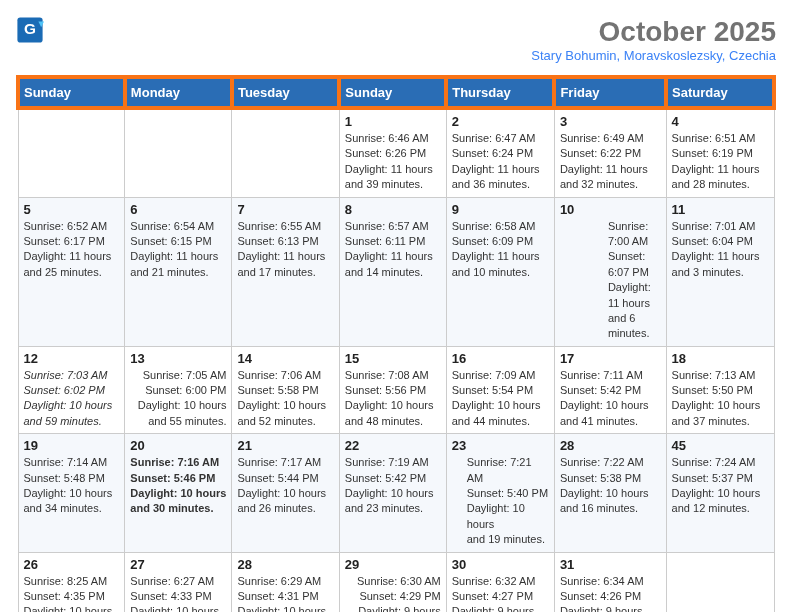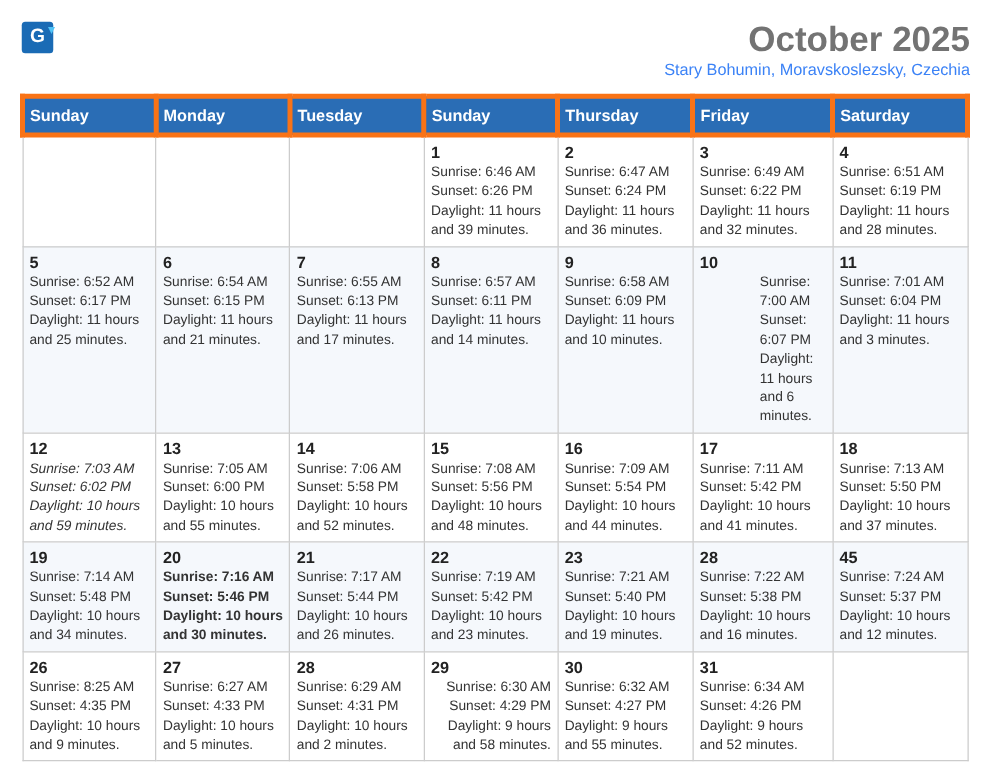--- a/index.html
+++ b/index.html
@@ -209,21 +209,21 @@
       <tr>
         <td>
           <div class="day-number">12</div>
           <div class="day-info" style="white-space: pre-line; font-style: italic;">Sunrise: 7:03 AM
 Sunset: 6:02 PM
 Daylight: 10 hours
 and 59 minutes.</div>
         </td>
         <td>
           <div class="day-number">13</div>
-          <div class="day-info" style="white-space: pre-line;">Sunrise: 7:05 AM
+          <div class="day-info" style="white-space: pre-line; text-align: right;">Sunrise: 7:05 AM
 Sunset: 6:00 PM
 Daylight: 10 hours
 and 55 minutes.</div>
         </td>
         <td>
           <div class="day-number">14</div>
           <div class="day-info" style="white-space: pre-line;">Sunrise: 7:06 AM
 Sunset: 5:58 PM
 Daylight: 10 hours
 and 52 minutes.</div>
@@ -281,21 +281,21 @@
         </td>
         <td>
           <div class="day-number">22</div>
           <div class="day-info" style="white-space: pre-line;">Sunrise: 7:19 AM
 Sunset: 5:42 PM
 Daylight: 10 hours
 and 23 minutes.</div>
         </td>
         <td>
           <div class="day-number">23</div>
-          <div class="day-info" style="white-space: pre-line;">Sunrise: 7:21 AM
+          <div class="day-info" style="white-space: pre-line; margin-left: 15px;">Sunrise: 7:21 AM
 Sunset: 5:40 PM
 Daylight: 10 hours
 and 19 minutes.</div>
         </td>
         <td>
           <div class="day-number">28</div>
           <div class="day-info" style="white-space: pre-line;">Sunrise: 7:22 AM
 Sunset: 5:38 PM
 Daylight: 10 hours
 and 16 minutes.</div>

